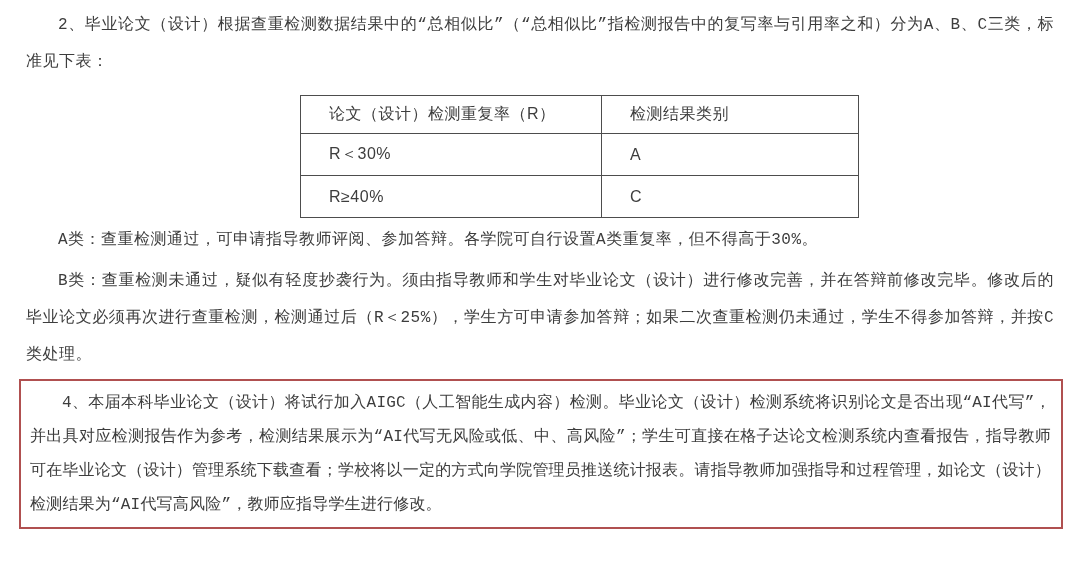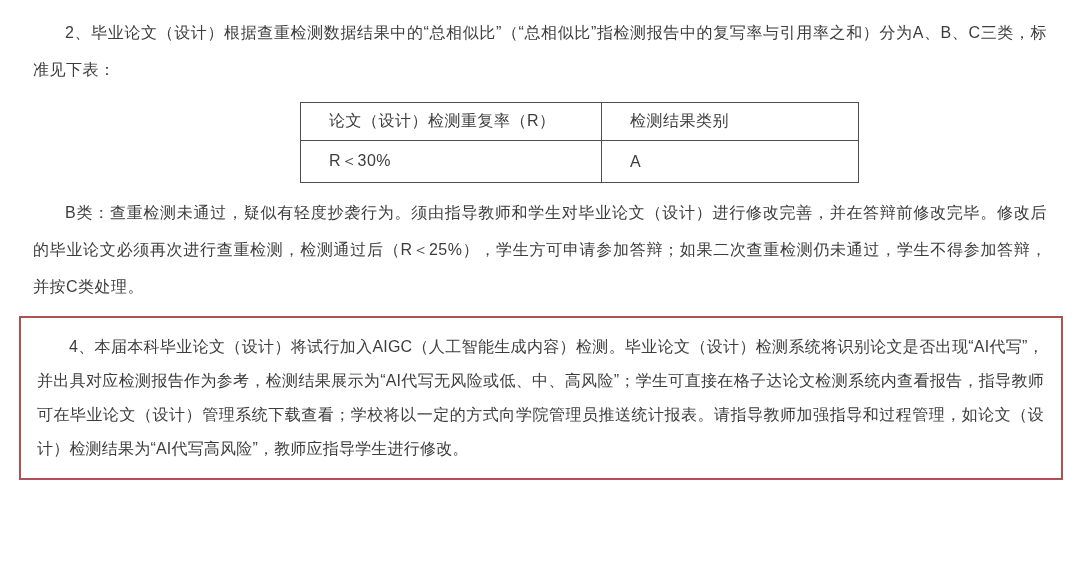--- a/index.html
+++ b/index.html
@@ -14,23 +14,24 @@
     font-family: "Liberation Sans", "DejaVu Sans", sans-serif;
     color: #3d3d3d;
   }
   .page {
     padding: 3px 22px 0 22px;
     font-size: 16px;
     line-height: 37px;
     text-align: justify;
   }
   .para {
-    margin: 11px;
+    margin: 4px;
     text-indent: 2em;
     letter-spacing: 0.5px;
+    font-family: Liberation Mono, monospace;
   }
   .rate-table {
     border-collapse: collapse;
     table-layout: fixed;
     width: 484px;
     margin: 14px 0 3px 278px;
     line-height: normal;
   }
   .rate-table td {
     border: 1px solid #4d4d4d;
@@ -64,24 +65,29 @@
   <table class="rate-table">
     <tbody>
         <tr class="header-row">
       <td class="col-rate">论文（设计）检测重复率（R）</td>
       <td class="col-category">检测结果类别</td>
     </tr>
     <tr class="data-row">
       <td>R＜30%</td>
       <td>A</td>
     </tr>
+    <tr class="data-row">
+      <td>R≥40%</td>
+      <td>C</td>
+    </tr>
   </tbody>
     </table>
 
 
+  <p class="para">A类：查重检测通过，可申请指导教师评阅、参加答辩。各学院可自行设置A类重复率，但不得高于30%。</p>
 
   <p class="para">B类：查重检测未通过，疑似有轻度抄袭行为。须由指导教师和学生对毕业论文（设计）进行修改完善，并在答辩前修改完毕。修改后的毕业论文必须再次进行查重检测，检测通过后（R＜25%），学生方可申请参加答辩；如果二次查重检测仍未通过，学生不得参加答辩，并按C类处理。</p>
 
 
   <div class="highlight-box">
     <p class="para">4、本届本科毕业论文（设计）将试行加入AIGC（人工智能生成内容）检测。毕业论文（设计）检测系统将识别论文是否出现“AI代写”，并出具对应检测报告作为参考，检测结果展示为“AI代写无风险或低、中、高风险”；学生可直接在格子达论文检测系统内查看报告，指导教师可在毕业论文（设计）管理系统下载查看；学校将以一定的方式向学院管理员推送统计报表。请指导教师加强指导和过程管理，如论文（设计）检测结果为“AI代写高风险”，教师应指导学生进行修改。</p>
   </div>
 
 </div>
 

